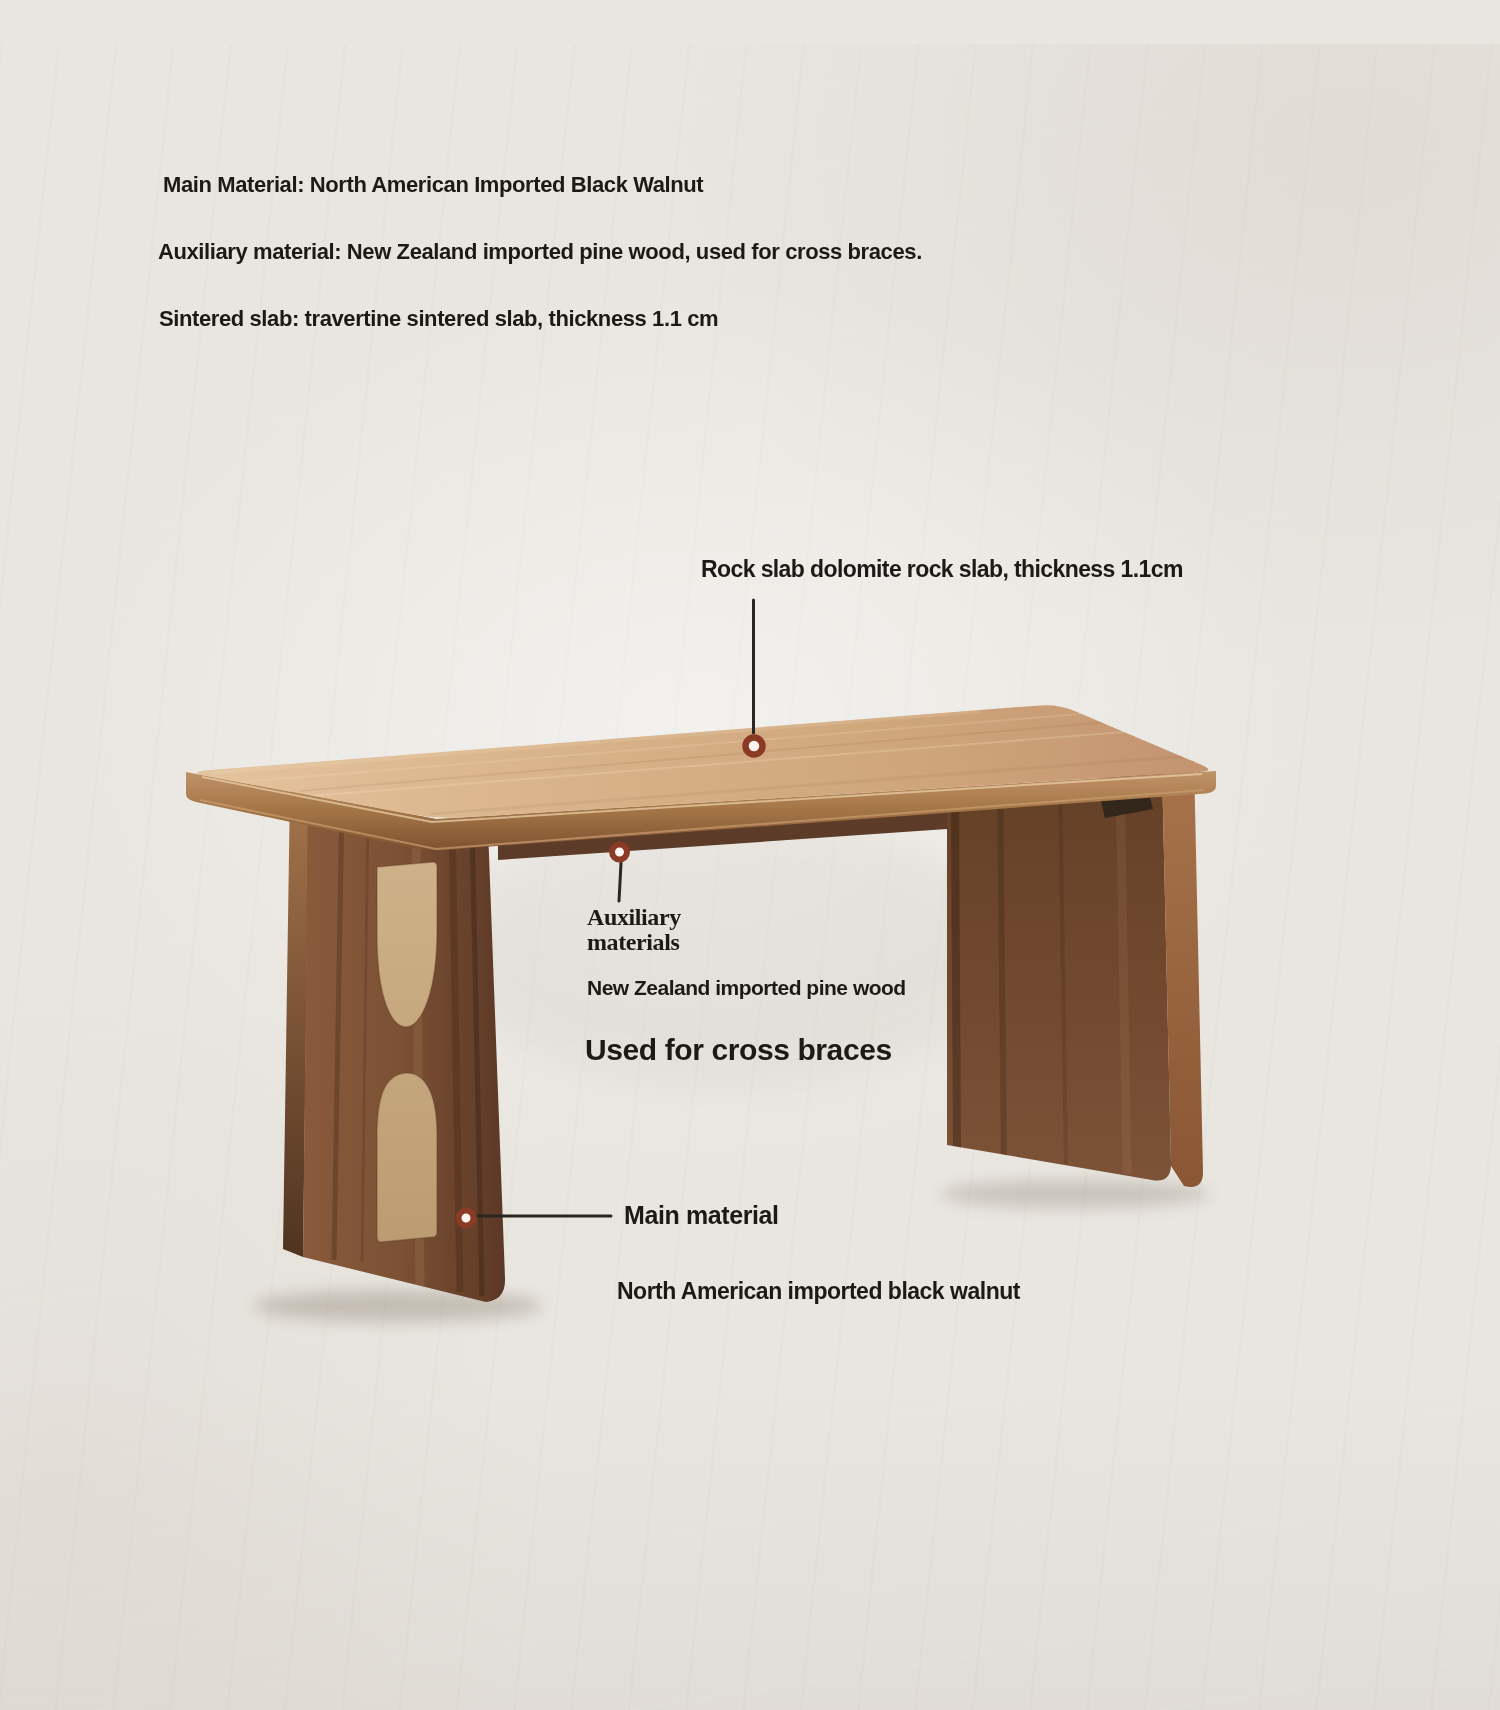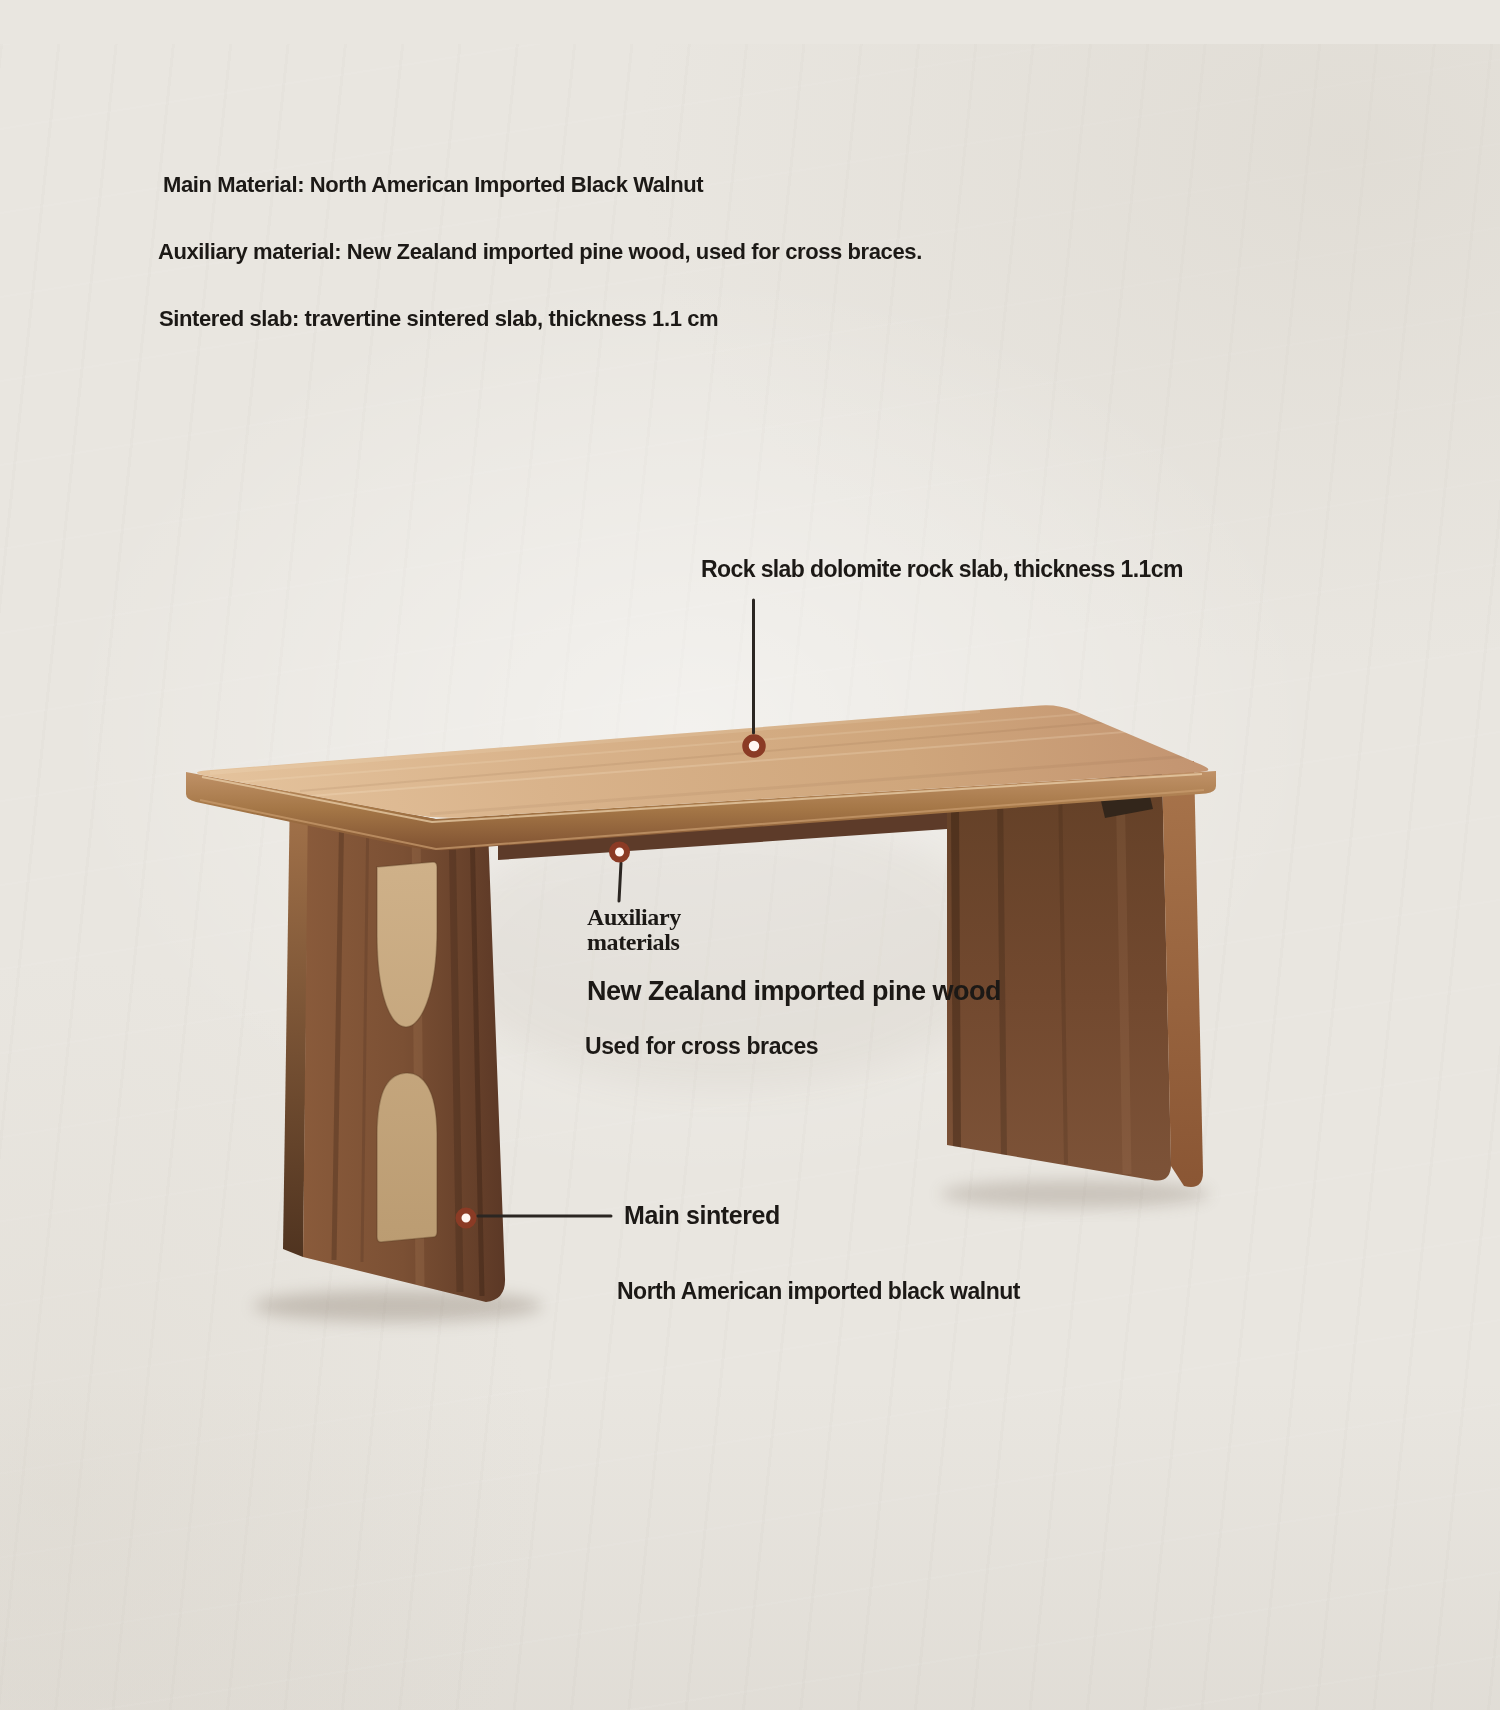--- a/index.html
+++ b/index.html
@@ -26,42 +26,42 @@
     position:absolute;
     font-weight:700;
     color:var(--text,#1c1916);
     letter-spacing:-0.4px;
     white-space:nowrap;
     z-index:5;
   }
   .hdr{font-size:22px;}
   .lbl-rock{left:701px;top:512px;font-size:23px;letter-spacing:-0.6px;}
   .lbl-aux-title{left:587px;top:861px;font-size:24px;line-height:25px;width:150px;white-space:normal;font-family:Liberation Serif, serif;}
-  .lbl-aux-d1{left:587px;top:932px;font-size:27px;letter-spacing:-0.5px;}
-  .lbl-aux-d2{left:585px;top:989px;font-size:23px;}
+  .lbl-aux-d1{left:587px;top:932px;font-size:21px;letter-spacing:-0.5px;}
+  .lbl-aux-d2{left:585px;top:989px;font-size:30px;}
   .lbl-main-title{left:624px;top:1157px;font-size:25px;}
   .lbl-main-d1{left:617px;top:1234px;font-size:23px;letter-spacing:-0.5px;}
   .hdr1{left:163px;top:128px;}
   .hdr2{left:158px;top:195px;}
   .hdr3{left:159px;top:262px;}
 </style>
 </head>
 <body>
 
 <div class="page">
 
   <div class="txt hdr hdr1">Main Material: North American Imported Black Walnut</div>
   <div class="txt hdr hdr2">Auxiliary material: New Zealand imported pine wood, used for cross braces.</div>
   <div class="txt hdr hdr3">Sintered slab: travertine sintered slab, thickness 1.1 cm</div>
 
   <div class="txt lbl-rock">Rock slab dolomite rock slab, thickness 1.1cm</div>
   <div class="txt lbl-aux-title">Auxiliary materials</div>
   <div class="txt lbl-aux-d1">New Zealand imported pine wood</div>
   <div class="txt lbl-aux-d2">Used for cross braces</div>
-  <div class="txt lbl-main-title">Main sintered</div>
+  <div class="txt lbl-main-title">Main material</div>
   <div class="txt lbl-main-d1">North American imported black walnut</div>
 
   <svg class="scene" width="1500" height="1710" viewBox="0 0 1500 1710">
     <defs>
       <linearGradient id="gTop" x1="186" y1="790" x2="1216" y2="650" gradientUnits="userSpaceOnUse">
         <stop offset="0" stop-color="#e5c49e"></stop>
         <stop offset="0.35" stop-color="#d9b38b"></stop>
         <stop offset="0.7" stop-color="#cfa67c"></stop>
         <stop offset="1" stop-color="#c29370"></stop>
       </linearGradient>

